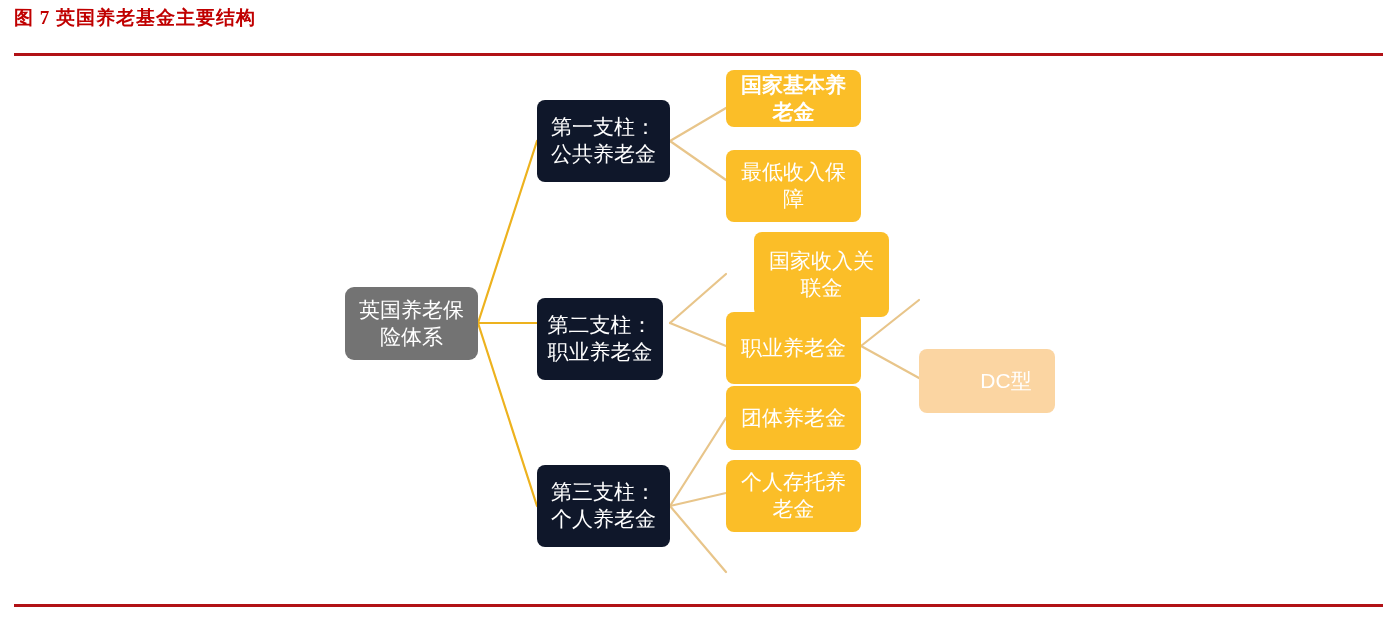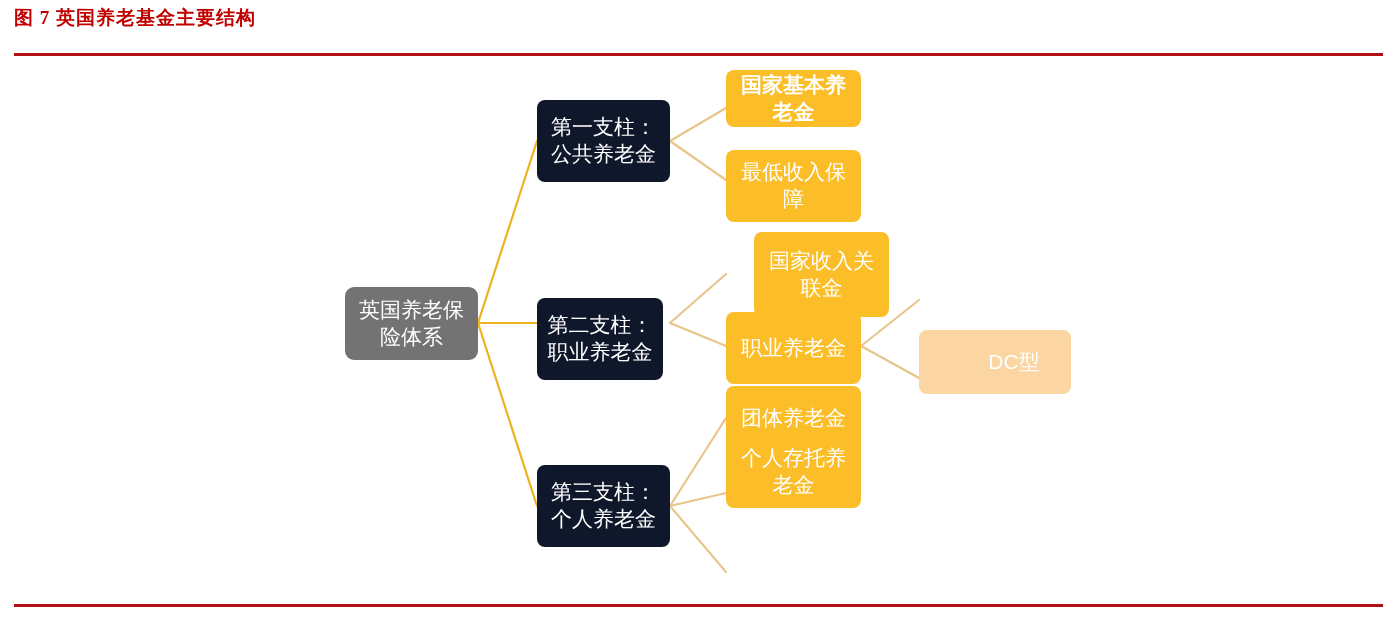--- a/index.html
+++ b/index.html
@@ -139,24 +139,24 @@
 
   <div class="node pillar" style="left:537px; top:226px; width:126px; height:82px;margin-top:16px;">第二支柱：
 职业养老金</div>
 
   <div class="node leaf" style="left:726px; top:176px; width:135px; height:85px;margin-left:28px;">国家收入关
 联金</div>
 
   <div class="node leaf" style="left:726px; top:256px; width:135px; height:72px;">职业养老金</div>
 
 
-  <div class="node subleaf" style="left:919px; top:274px; width:152px; height:64px;padding-left:44px;">DC型</div>
+  <div class="node subleaf" style="left:919px; top:293px; width:136px; height:64px;padding-left:44px;">DC型</div>
 
   <div class="node pillar" style="left:537px; top:409px; width:133px; height:82px;">第三支柱：
 个人养老金</div>
 
   <div class="node leaf" style="left:726px; top:330px; width:135px; height:64px;">团体养老金</div>
 
-  <div class="node leaf" style="left:726px; top:380px; width:135px; height:72px;">个人存托养
+  <div class="node leaf" style="left:726px; top:404px; width:135px; height:72px;">个人存托养
 老金</div>
 
 
 </div>
 
 </body></html>

